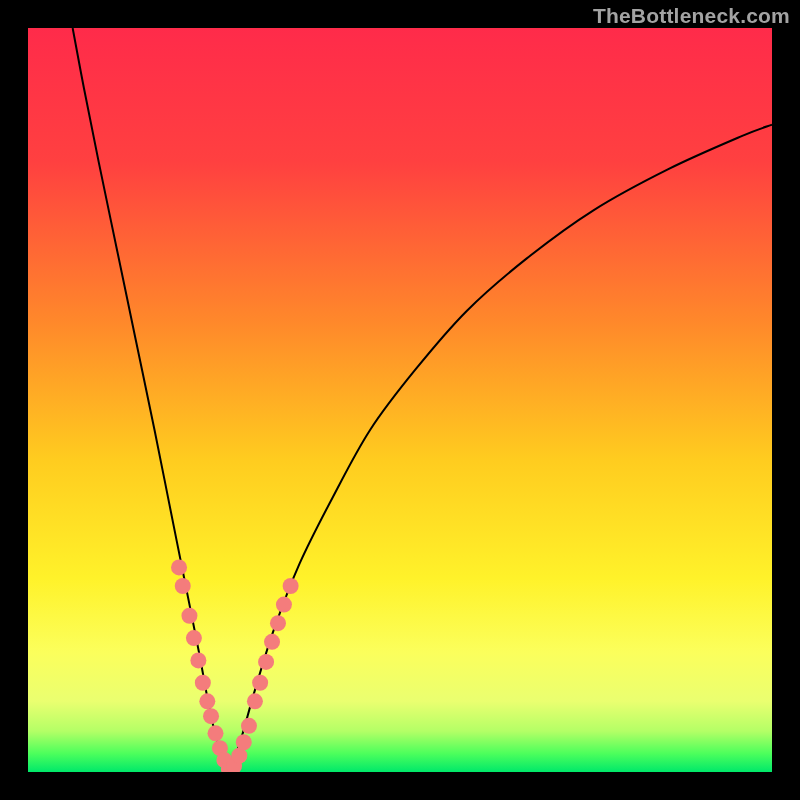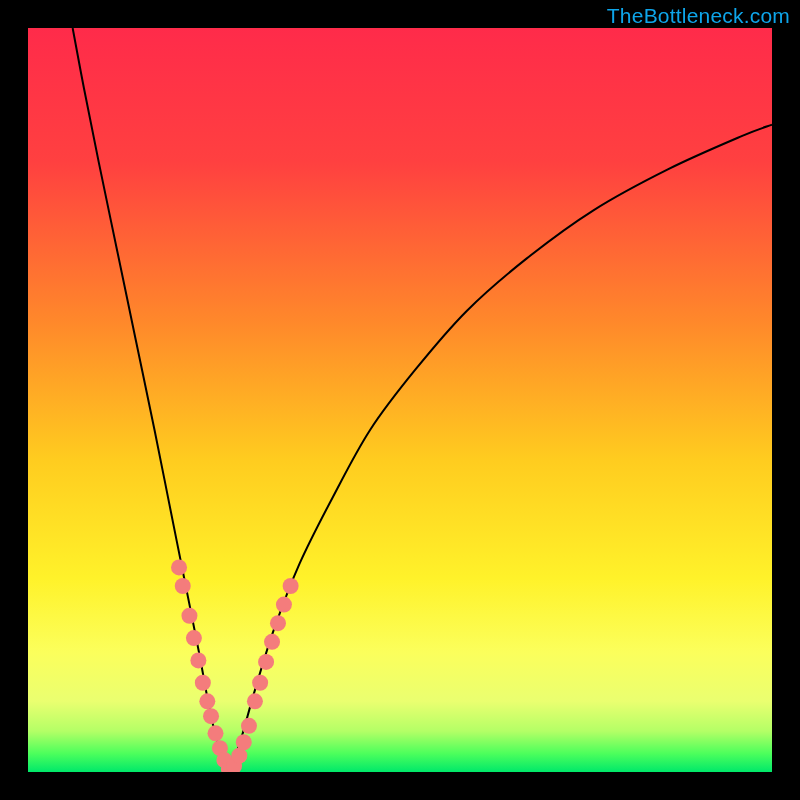--- a/index.html
+++ b/index.html
@@ -32,22 +32,22 @@
     left: 0;
     top: 0;
     width: 100%;
     height: 100%;
   }
   .watermark {
     position: absolute;
     top: 4px;
     right: 10px;
     font-size: 21px;
-    font-weight: 400;
-    color: #0ea5e9;
+    font-weight: 700;
+    color: #a3a3a3;
     letter-spacing: 0.2px;
   }
   svg.curve {
     position: absolute;
     left: 0;
     top: 0;
     width: 744px;
     height: 744px;
   }
 </style>

